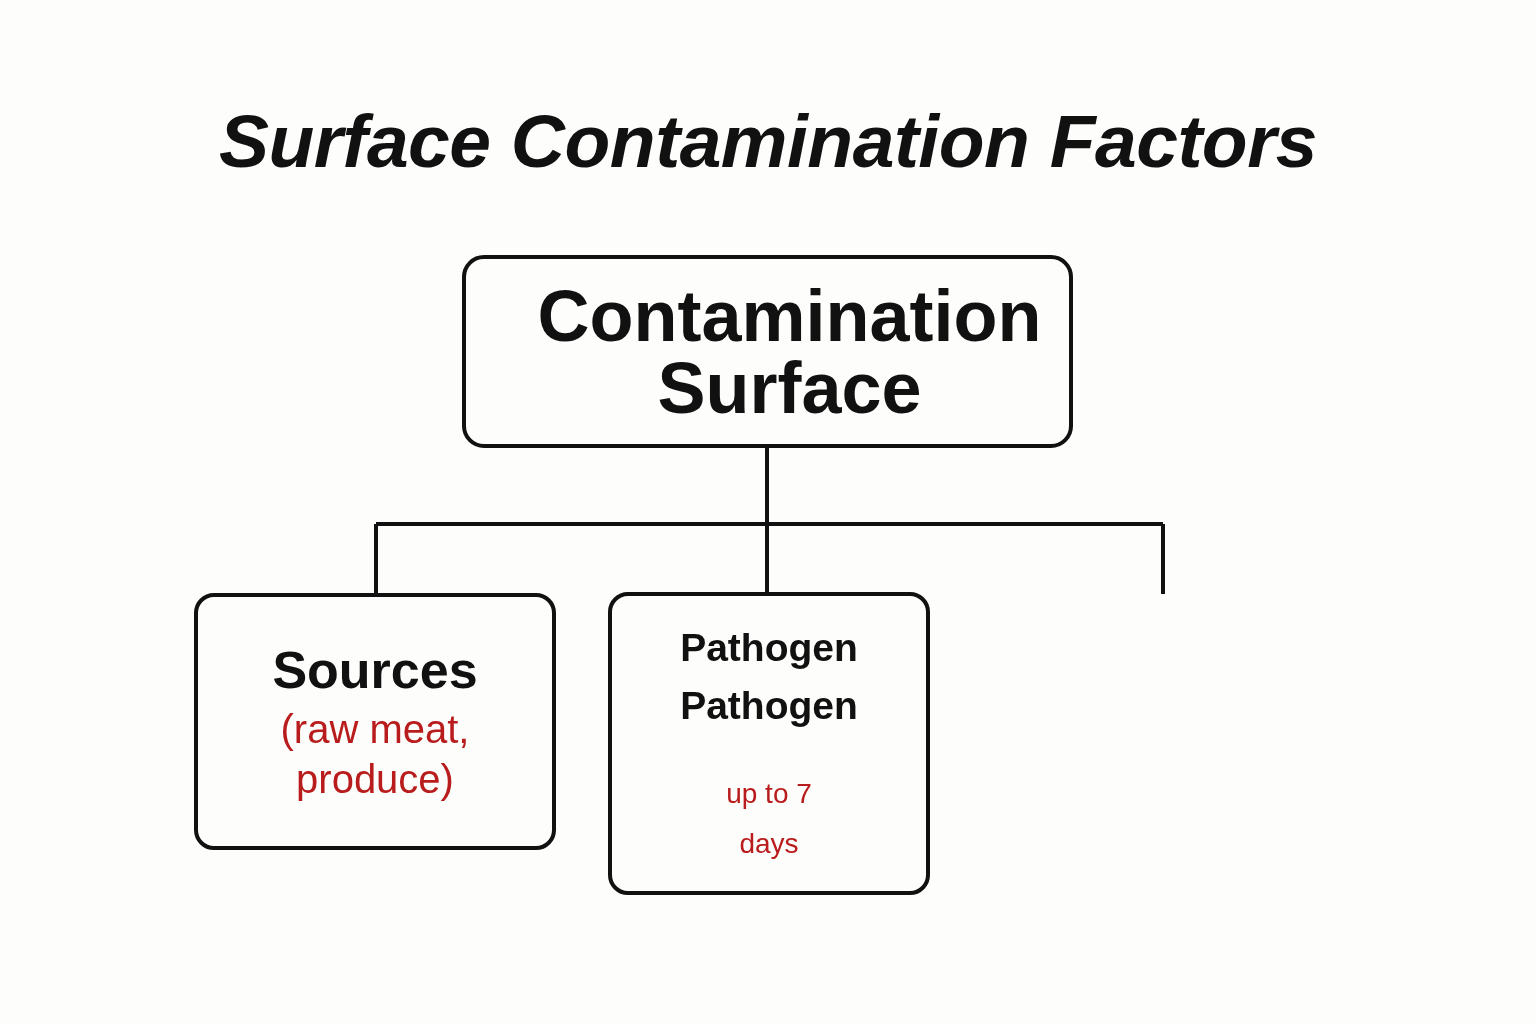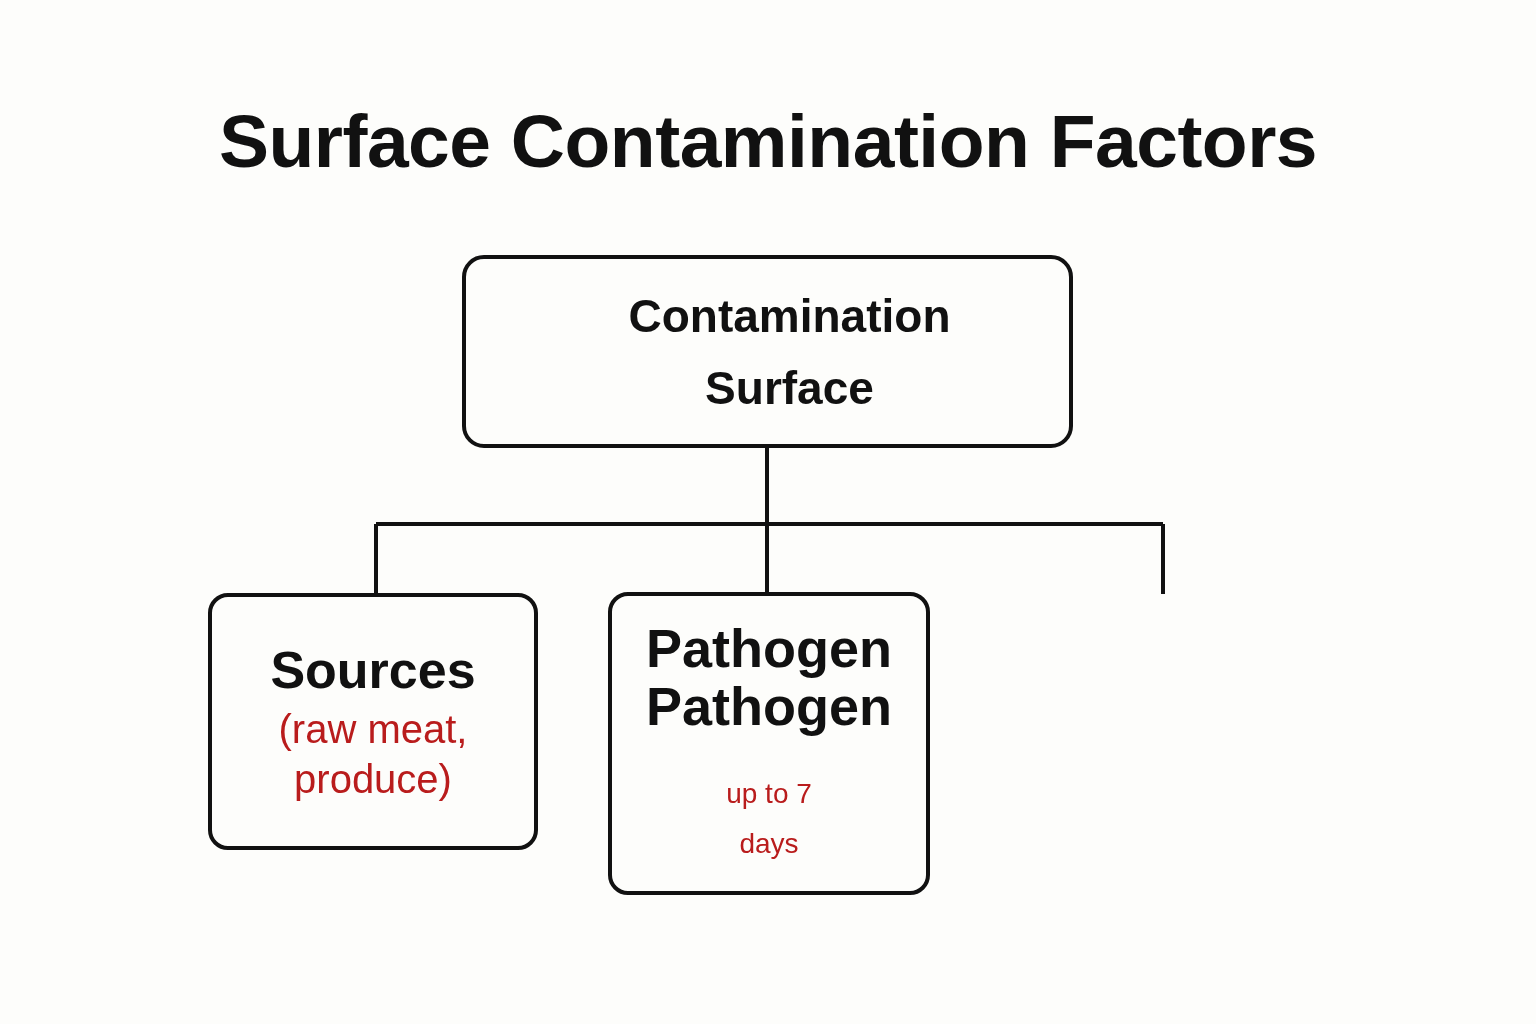--- a/index.html
+++ b/index.html
@@ -28,20 +28,21 @@
     left: 0;
     top: 98px;
     width: 1536px;
     text-align: center;
     font-size: 75px;
     font-weight: 700;
     letter-spacing: -0.5px;
     line-height: 86px;
     color: #111111;
     white-space: nowrap;
+    font-style: italic;
   }
 
   
   #connectors {
     position: absolute;
     left: 0;
     top: 0;
     width: 1536px;
     height: 1024px;
     pointer-events: none;
@@ -74,52 +75,51 @@
 
   
   #node-root {
     left: 462px;
     top: 255px;
     width: 611px;
     height: 193px;
     border-radius: 22px;
   }
   #node-root .node-title {
-    font-size: 46px;
+    font-size: 72px;
     line-height: 72px;
     margin-left: 44px;
   }
 
   
   #node-sources {
     left: 194px;
     top: 593px;
-    width: 330px;
+    width: 362px;
     height: 257px;
-    margin-left: 14px;
   }
   #node-sources .node-title {
     font-size: 52px;
     line-height: 60px;
     margin-bottom: 4px;
   }
   #node-sources .node-sub {
     font-size: 40px;
     line-height: 50px;
   }
 
   
   #node-pathogen {
     left: 608px;
     top: 592px;
     width: 322px;
     height: 303px;
   }
   #node-pathogen .node-title {
-    font-size: 54px;
+    font-size: 39px;
     line-height: 58px;
     margin-bottom: 10px;
   }
   #node-pathogen .node-sub {
     font-size: 28px;
     line-height: 50px;
     margin-top: 24px;
   }
 
   

